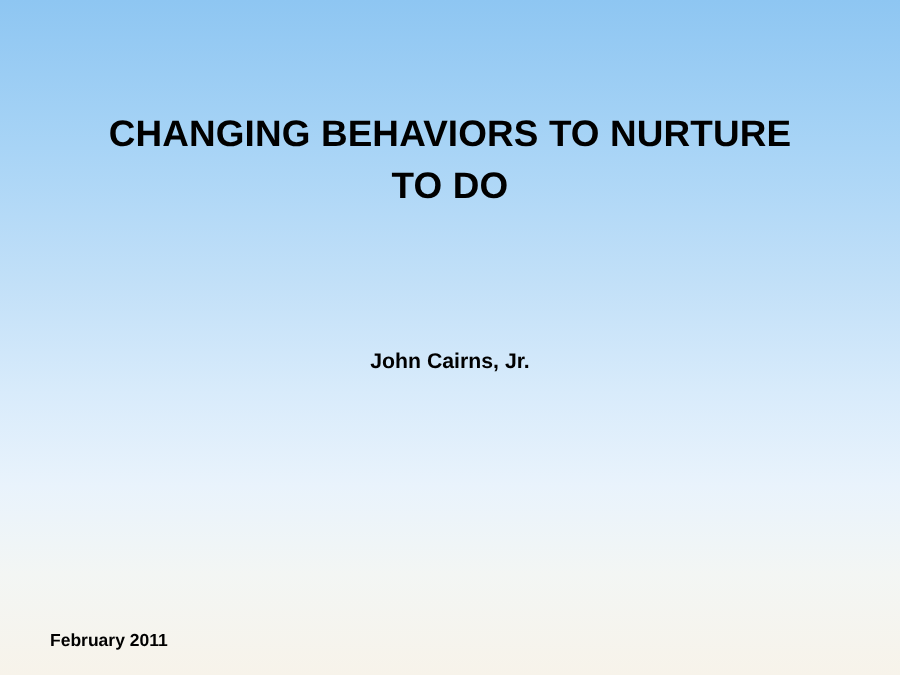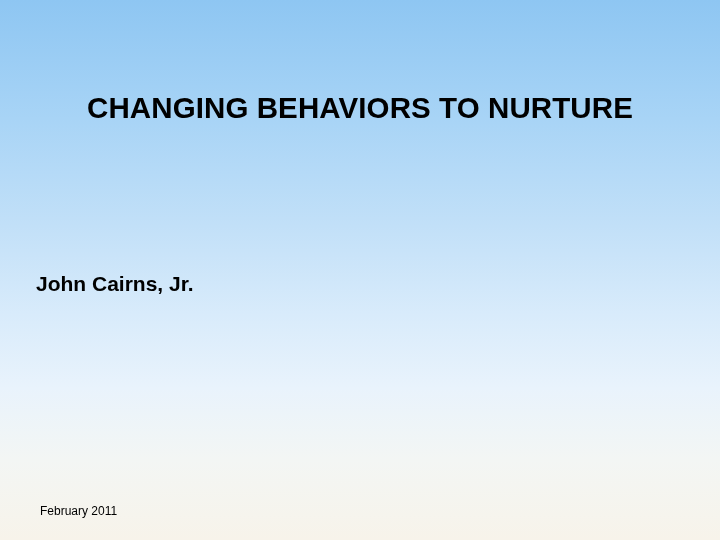--- a/index.html
+++ b/index.html
@@ -36,57 +36,58 @@
   }
   .title-line {
     font-size: 29.5px;
     font-weight: bold;
     color: #000000;
     line-height: 1.38;
     letter-spacing: 0.1px;
   }
   .author {
     position: absolute;
-    top: 272px;
+    top: 279px;
     left: 36px;
     width: 648px;
-    text-align: left;
-    font-size: 21px;
+    text-align: center;
+    font-size: 17px;
     font-weight: bold;
     color: #000000;
   }
   .affiliation {
     position: absolute;
     top: 363px;
     left: 36px;
     width: 648px;
     text-align: center;
   }
   .affiliation-line {
     font-size: 14.5px;
     font-weight: bold;
     color: #000000;
     line-height: 1.6;
   }
   .date {
     position: absolute;
     left: 40px;
     top: 504px;
-    font-size: 12px;
-    font-weight: normal;
+    font-size: 14px;
+    font-weight: bold;
     color: #000000;
   }
 </style>
 </head>
 <body>
 
 <div class="slide">
 
   <div class="title-block">
     <div class="title-line">CHANGING BEHAVIORS TO NURTURE</div>
+    <div class="title-line">TO DO</div>
   </div>
 
   <div class="author">John Cairns, Jr.</div>
 
 
   <div class="date">February 2011</div>
 
 </div>
 
 </body></html>

